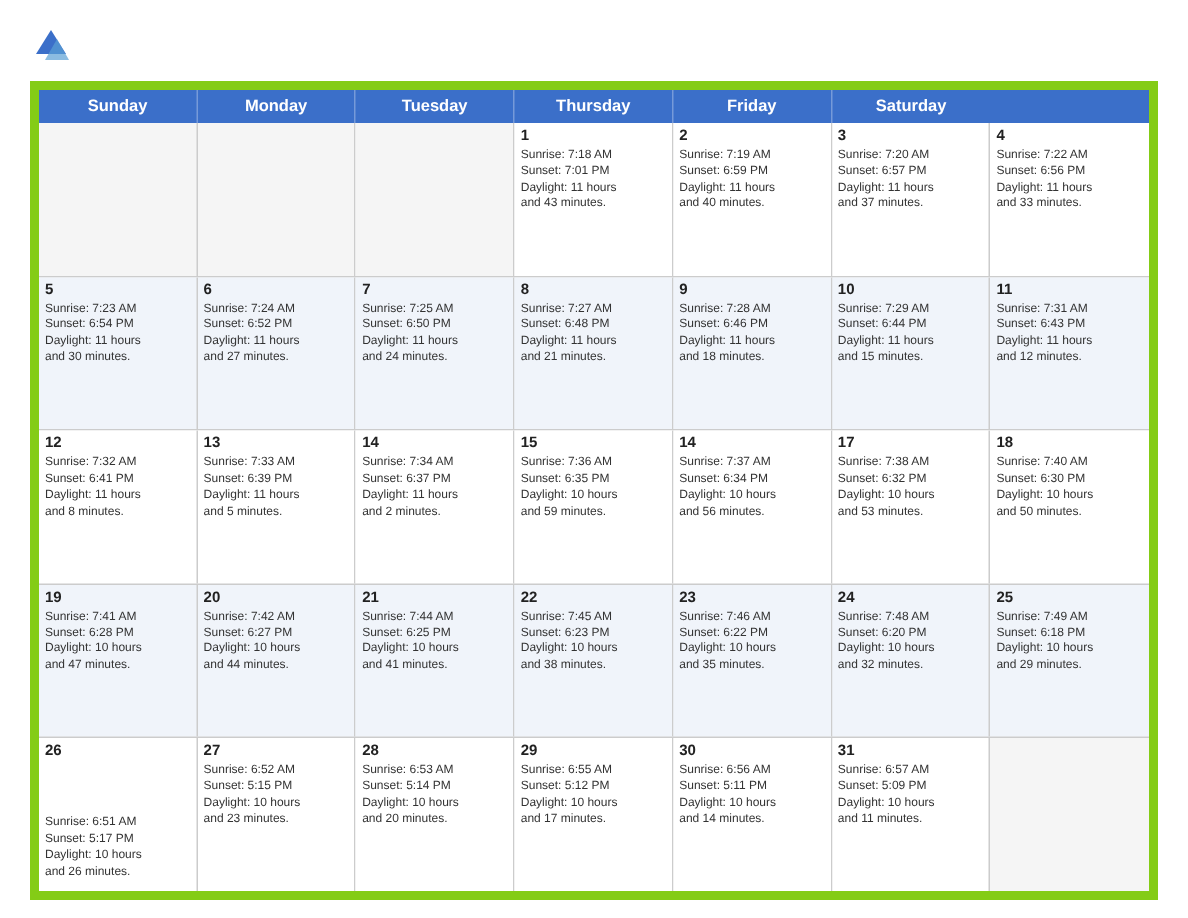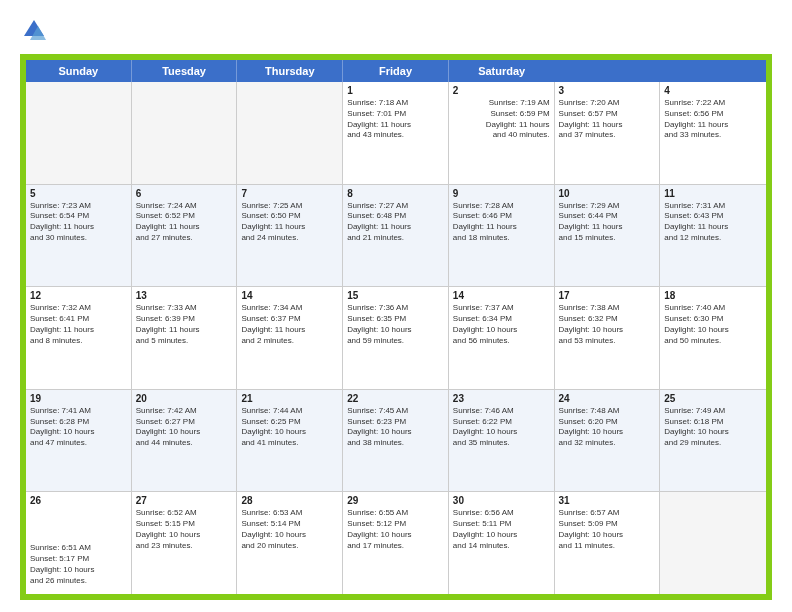--- a/index.html
+++ b/index.html
@@ -132,40 +132,41 @@
     </div>
     <div class="title-block">
       <div class="title-month"></div>
       <div class="title-location"></div>
     </div>
   </div>
 
   <div class="calendar">
     <div class="cal-header">
     <div class="cal-header-cell">Sunday</div>
+        <div class="cal-header-cell">Monday</div>
         <div class="cal-header-cell">Tuesday</div>
         <div class="cal-header-cell">Thursday</div>
         <div class="cal-header-cell">Friday</div>
         <div class="cal-header-cell">Saturday</div>
       </div>
     <div class="cal-body">
     <div class="cal-row">
           <div class="cal-cell empty"></div>
           <div class="cal-cell empty"></div>
           <div class="cal-cell empty"></div>
           <div class="cal-cell">
             <div class="day-num">1</div>
             <div class="cell-text" style="white-space: pre-line;">Sunrise: 7:18 AM
 Sunset: 7:01 PM
 Daylight: 11 hours
 and 43 minutes.</div>
           </div>
           <div class="cal-cell">
             <div class="day-num">2</div>
-            <div class="cell-text" style="white-space: pre-line; text-align: right;">Sunrise: 7:19 AM
+            <div class="cell-text" style="white-space: pre-line;">Sunrise: 7:19 AM
 Sunset: 6:59 PM
 Daylight: 11 hours
 and 40 minutes.</div>
           </div>
           <div class="cal-cell">
             <div class="day-num">3</div>
             <div class="cell-text" style="white-space: pre-line;">Sunrise: 7:20 AM
 Sunset: 6:57 PM
 Daylight: 11 hours
 and 37 minutes.</div>

